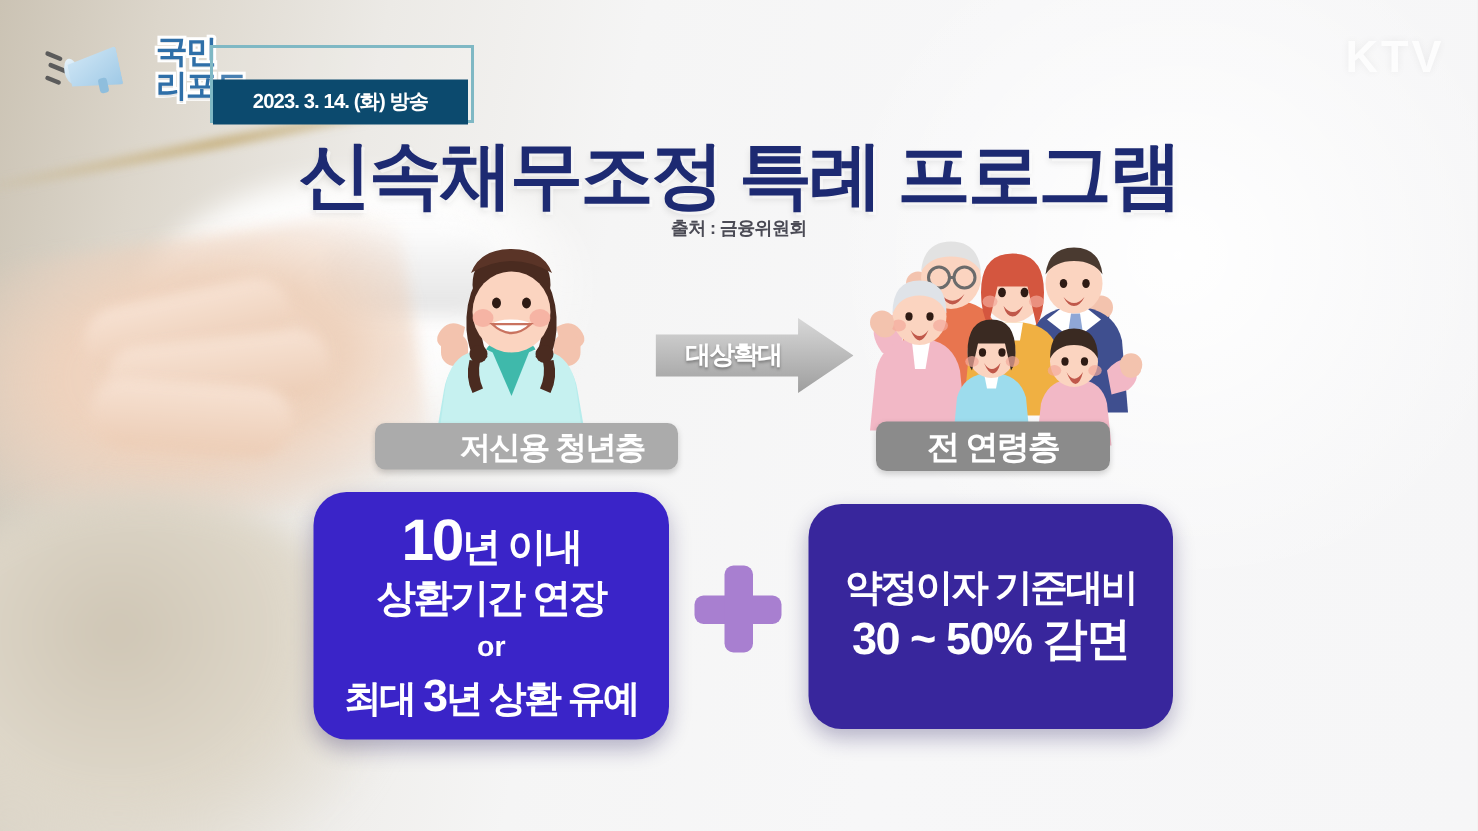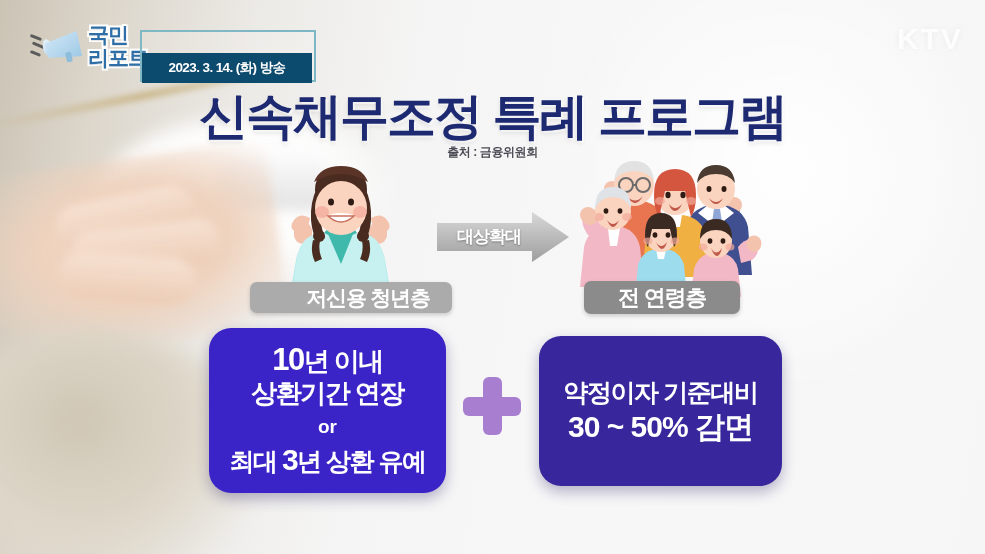--- a/index.html
+++ b/index.html
@@ -49,21 +49,21 @@
     box-shadow:0 1px 2px rgba(0,0,0,.12);}
   .mega-cap{position:absolute;left:13px;top:15px;width:9px;height:17px;border-radius:50%;
     background:linear-gradient(160deg,#e8f4fb,#bcd9ee);transform:rotate(-12deg);}
   .mega-handle{position:absolute;left:36px;top:28px;width:6px;height:10px;background:#8fbedd;
     transform:rotate(-12deg);border-radius:2px;}
   .mega-line{position:absolute;background:#5b5b5b;height:2.5px;border-radius:2px;transform:rotate(22deg);}
   .mega-l1{left:0px;top:12px;width:12px;}
   .mega-l2{left:2px;top:20px;width:14px;}
   .mega-l3{left:0px;top:28px;width:11px;}
 
-  .logo-text{margin-left:2px;display:flex;flex-direction:column;gap:2px;}
+  .logo-text{margin-left:18px;display:flex;flex-direction:column;gap:2px;}
   .logo-line{font-size:21px;font-weight:900;letter-spacing:-1px;line-height:1;
     color:#2f6fa8;
     -webkit-text-stroke:4px #ffffff;paint-order:stroke fill;
     text-shadow:0 1px 0 rgba(0,0,0,.10);}
 
   
   .banner{position:absolute;left:140px;top:30px;width:172px;height:48px;
     border:2px solid #7fb8c4;background:rgba(255,255,255,.12);}
   .banner-top{position:absolute;left:146px;top:33px;width:163px;height:20px;
     display:flex;align-items:center;font-size:13px;font-weight:900;letter-spacing:-.8px;
@@ -102,21 +102,21 @@
   .pill-left{left:250px;top:282px;width:168px;height:31px;font-size:21px;background:#ababab;padding-left:34px;}
   .pill-right{left:584px;top:281px;width:156px;height:33px;font-size:22px;background:#8b8b8b;}
 
   
   .card{position:absolute;border-radius:22px;display:flex;flex-direction:column;
     align-items:center;justify-content:center;color:#ffffff;text-align:center;
     box-shadow:0 6px 14px rgba(30,20,90,.30);}
   .card-left{left:209px;top:328px;width:237px;height:165px;background:#3a24c8;}
   .card-right{left:539px;top:336px;width:243px;height:150px;background:#38269c;}
   .cl-1{font-size:26px;font-weight:900;letter-spacing:-1.5px;line-height:1.12;}
-  .cl-1 b{font-size:31px;font-weight:900;}
+  .cl-1 b{font-size:39px;font-weight:900;}
   .cl-2{font-size:26px;font-weight:900;letter-spacing:-1.5px;line-height:1.15;margin-top:1px;}
   .cl-or{font-size:19px;font-weight:700;margin:7px 0 5px;letter-spacing:0;}
   .cl-3{font-size:25px;font-weight:900;letter-spacing:-1.5px;}
   .cl-3 b{font-size:30px;}
   .cr-1{font-size:25px;font-weight:900;letter-spacing:-1.4px;line-height:1.2;}
   .cr-2{font-size:30px;font-weight:900;letter-spacing:-1px;line-height:1.2;margin-top:2px;}
 
   
   .plus{position:absolute;left:463px;top:377px;width:58px;height:58px;}
   .plus span{position:absolute;background:#a87fd0;border-radius:6px;}

